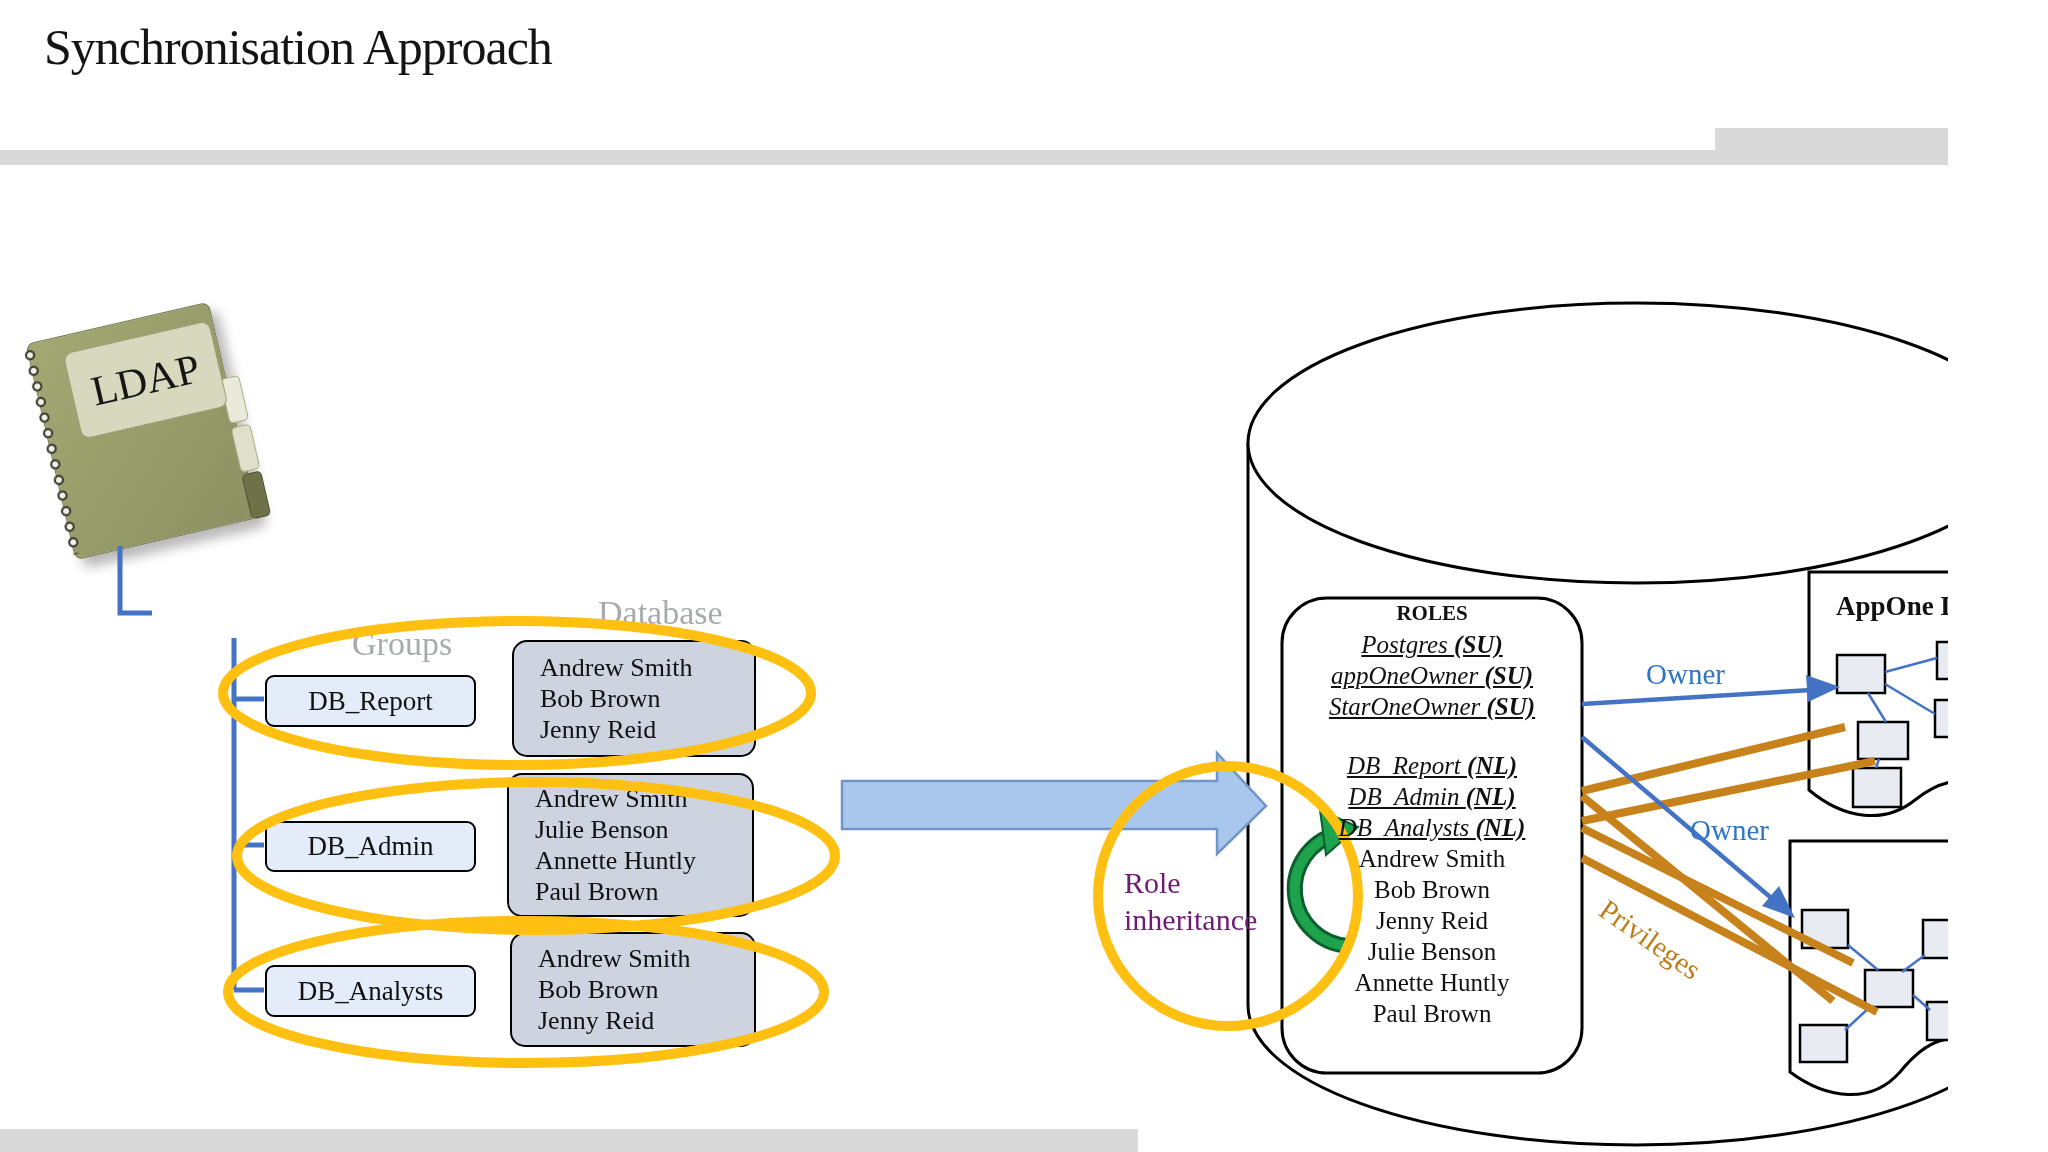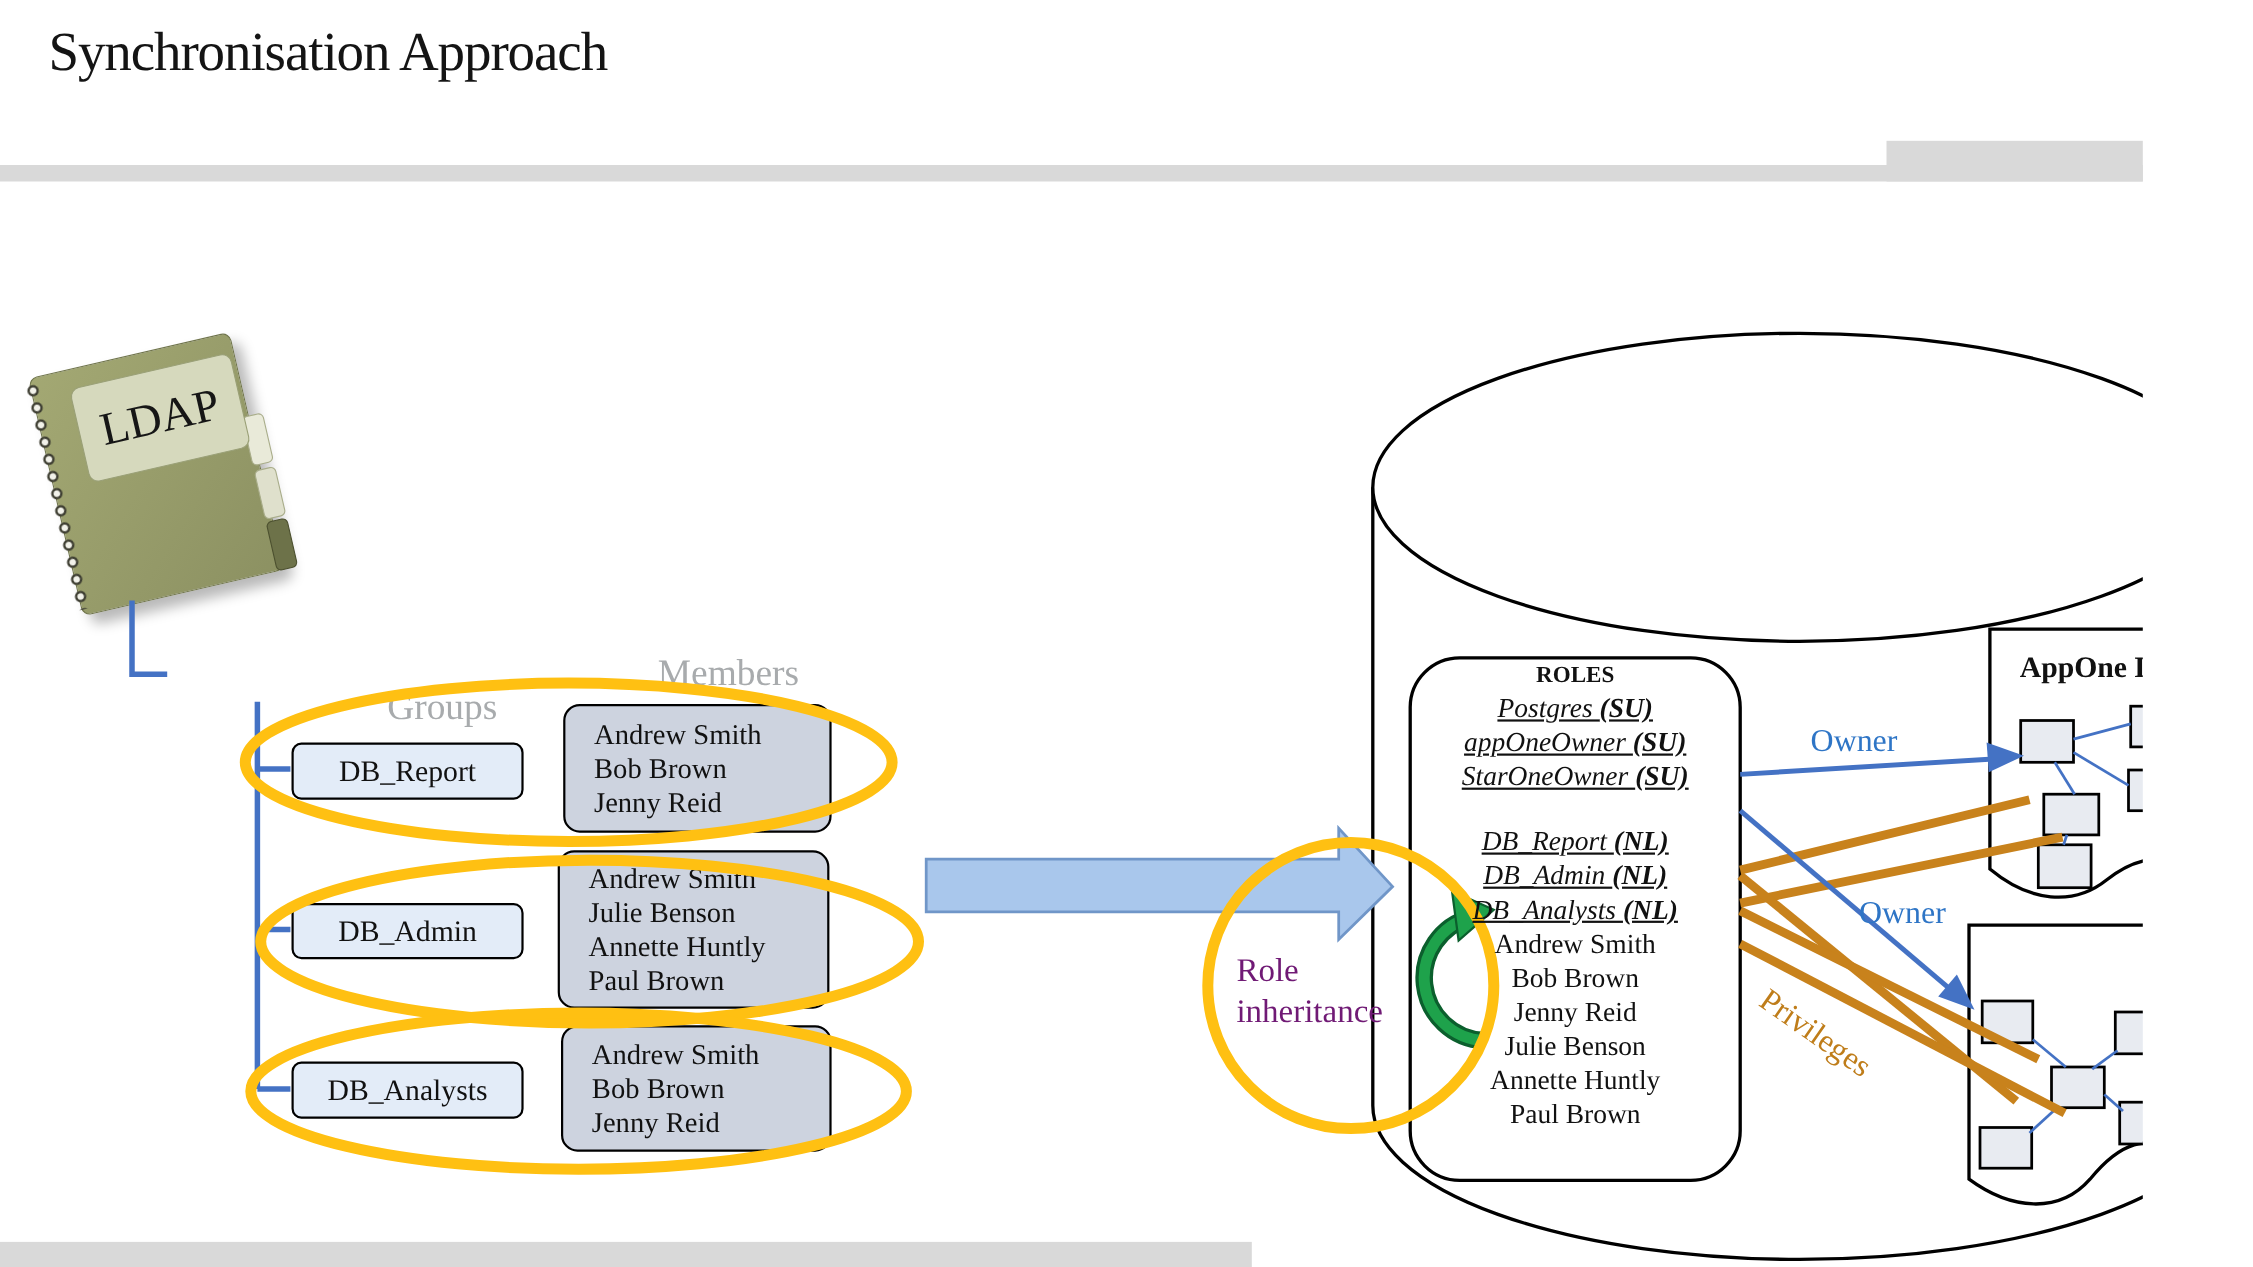--- a/index.html
+++ b/index.html
@@ -86,21 +86,21 @@
   <div class="abs ldap">
     <div class="cover"></div>
     <div class="tab tab1"></div>
     <div class="tab tab2"></div>
     <div class="tab tab3"></div>
     <div class="spiral"></div>
     <div class="label">LDAP</div>
   </div>
 
   <div class="abs ghost-label lbl-groups">Groups</div>
-  <div class="abs ghost-label lbl-members">Members</div>
+  <div class="abs ghost-label lbl-members">Database</div>
 
   <div class="abs node grp grp1">DB_Report</div>
   <div class="abs node grp grp2">DB_Admin</div>
   <div class="abs node grp grp3">DB_Analysts</div>
 
   <div class="abs members-box mem1">
       <div>Andrew Smith</div>
       <div>Bob Brown</div>
       <div>Jenny Reid</div>
     </div>

